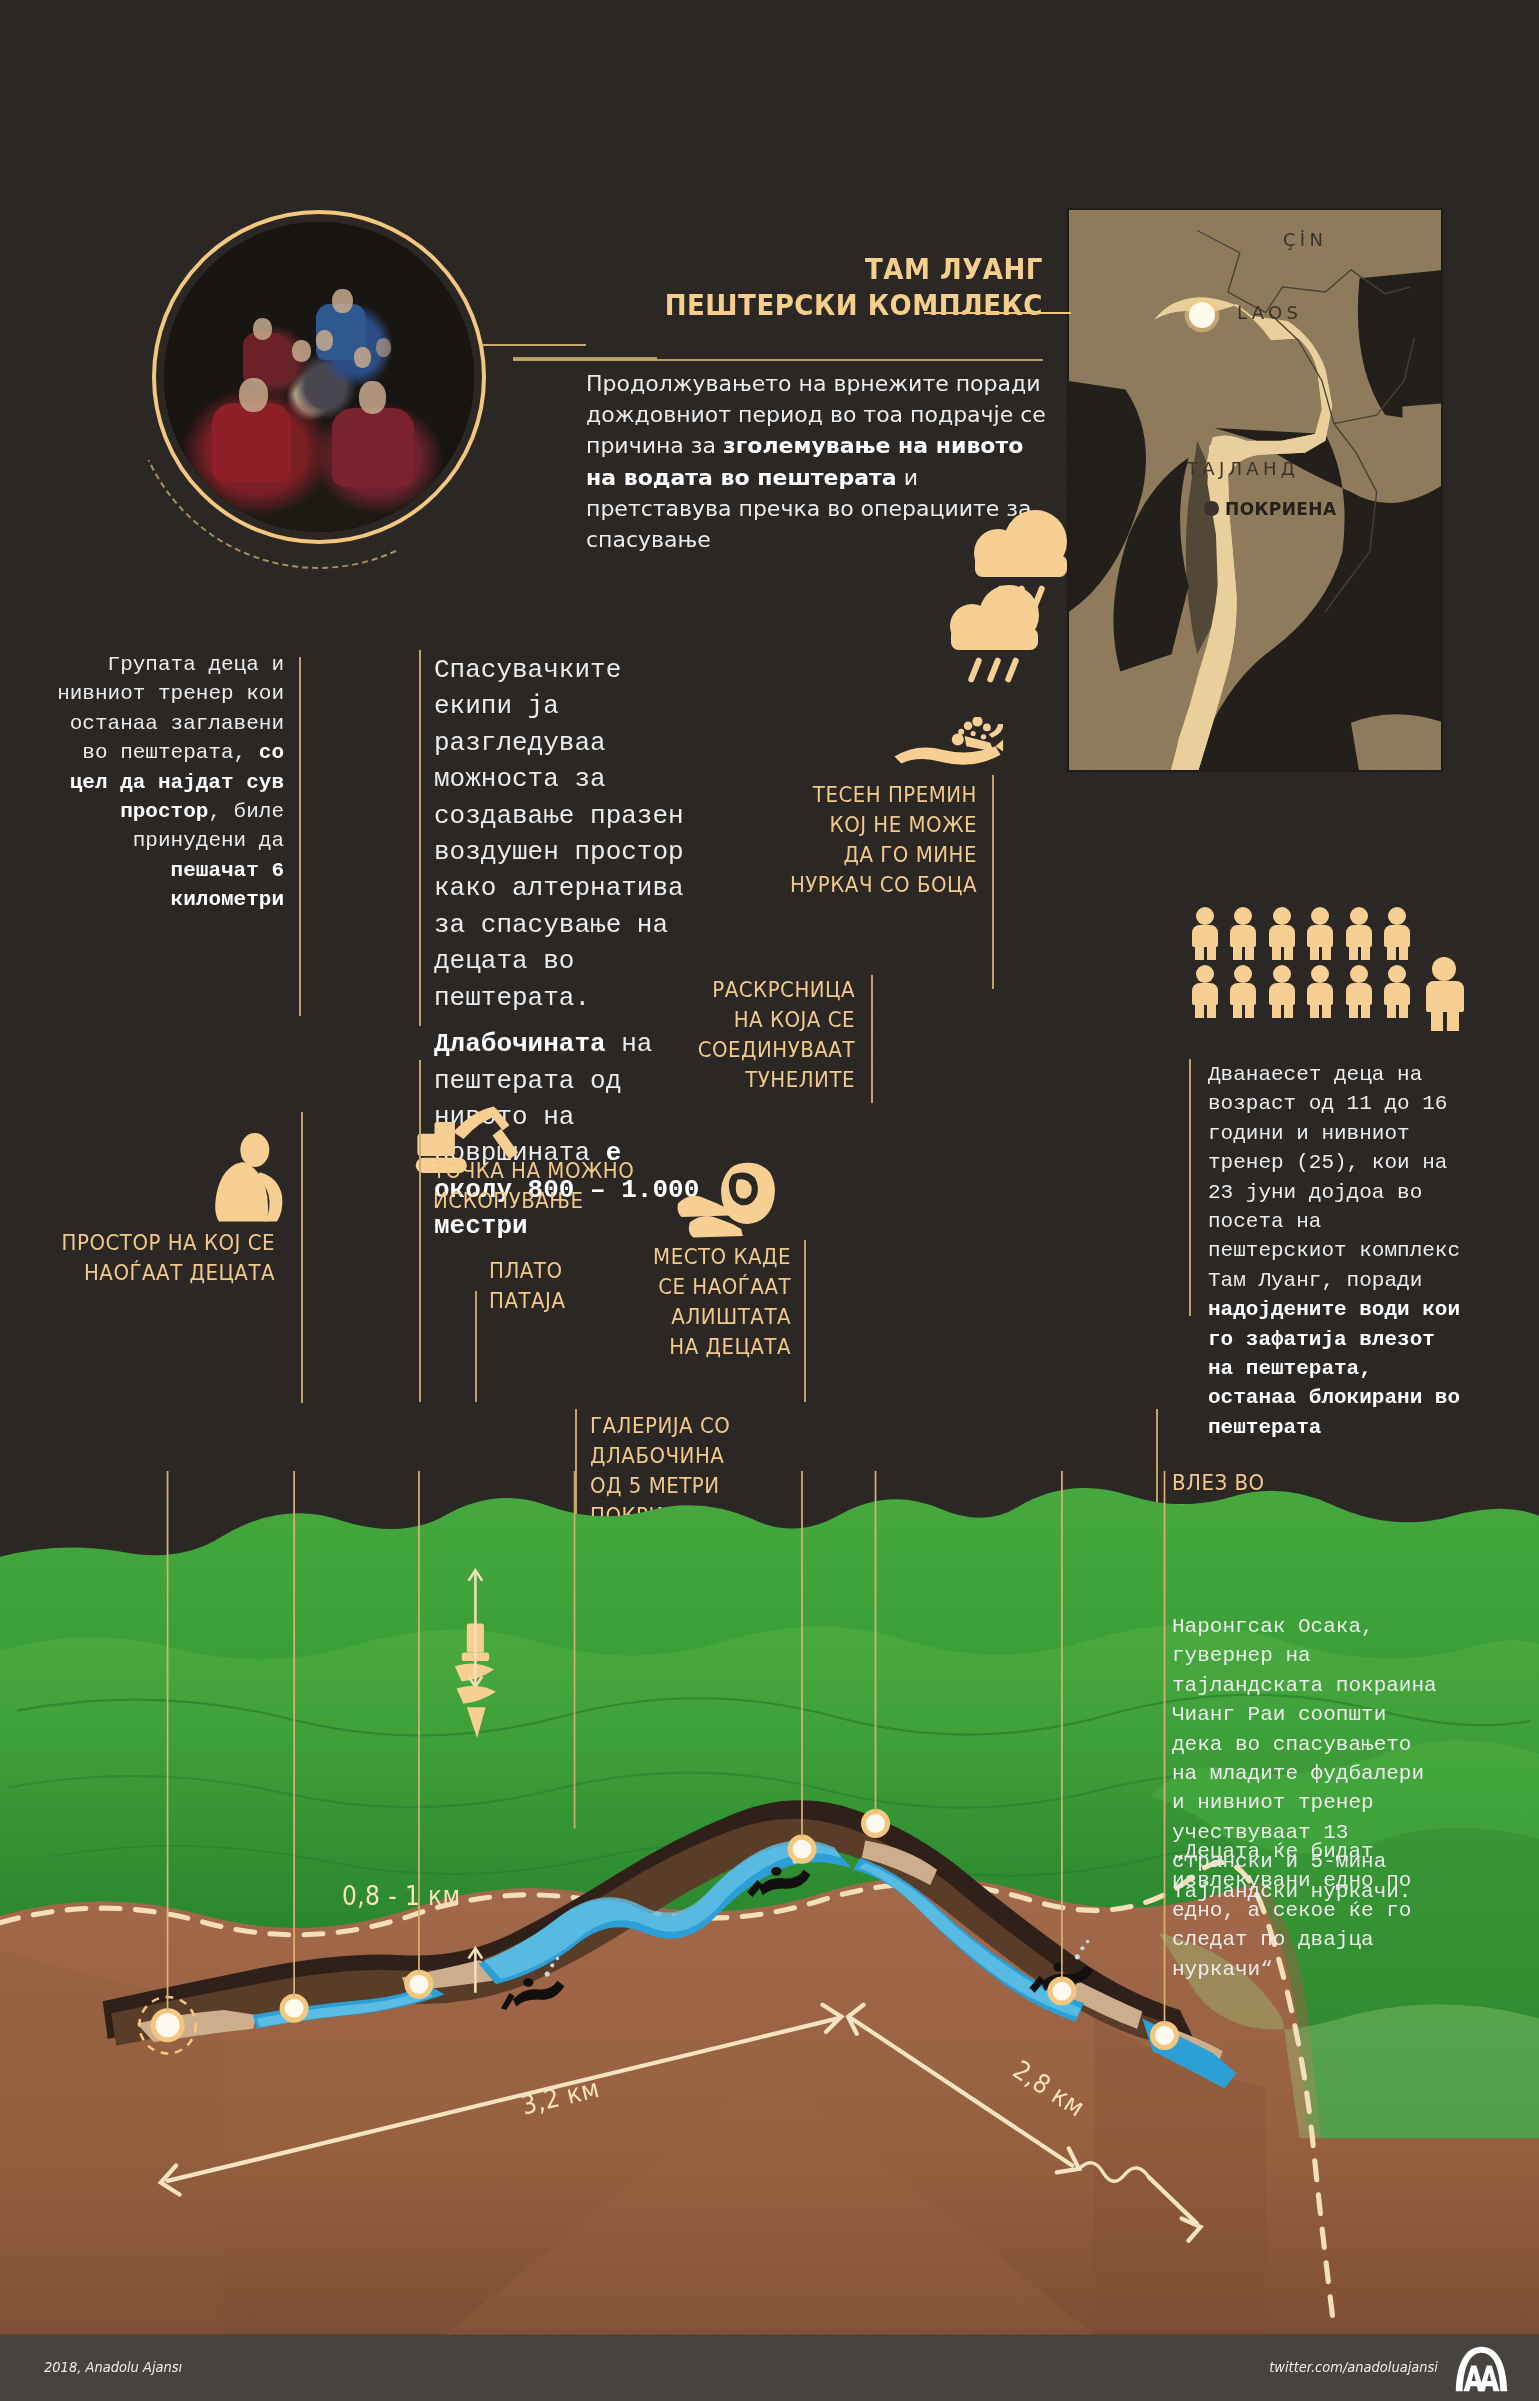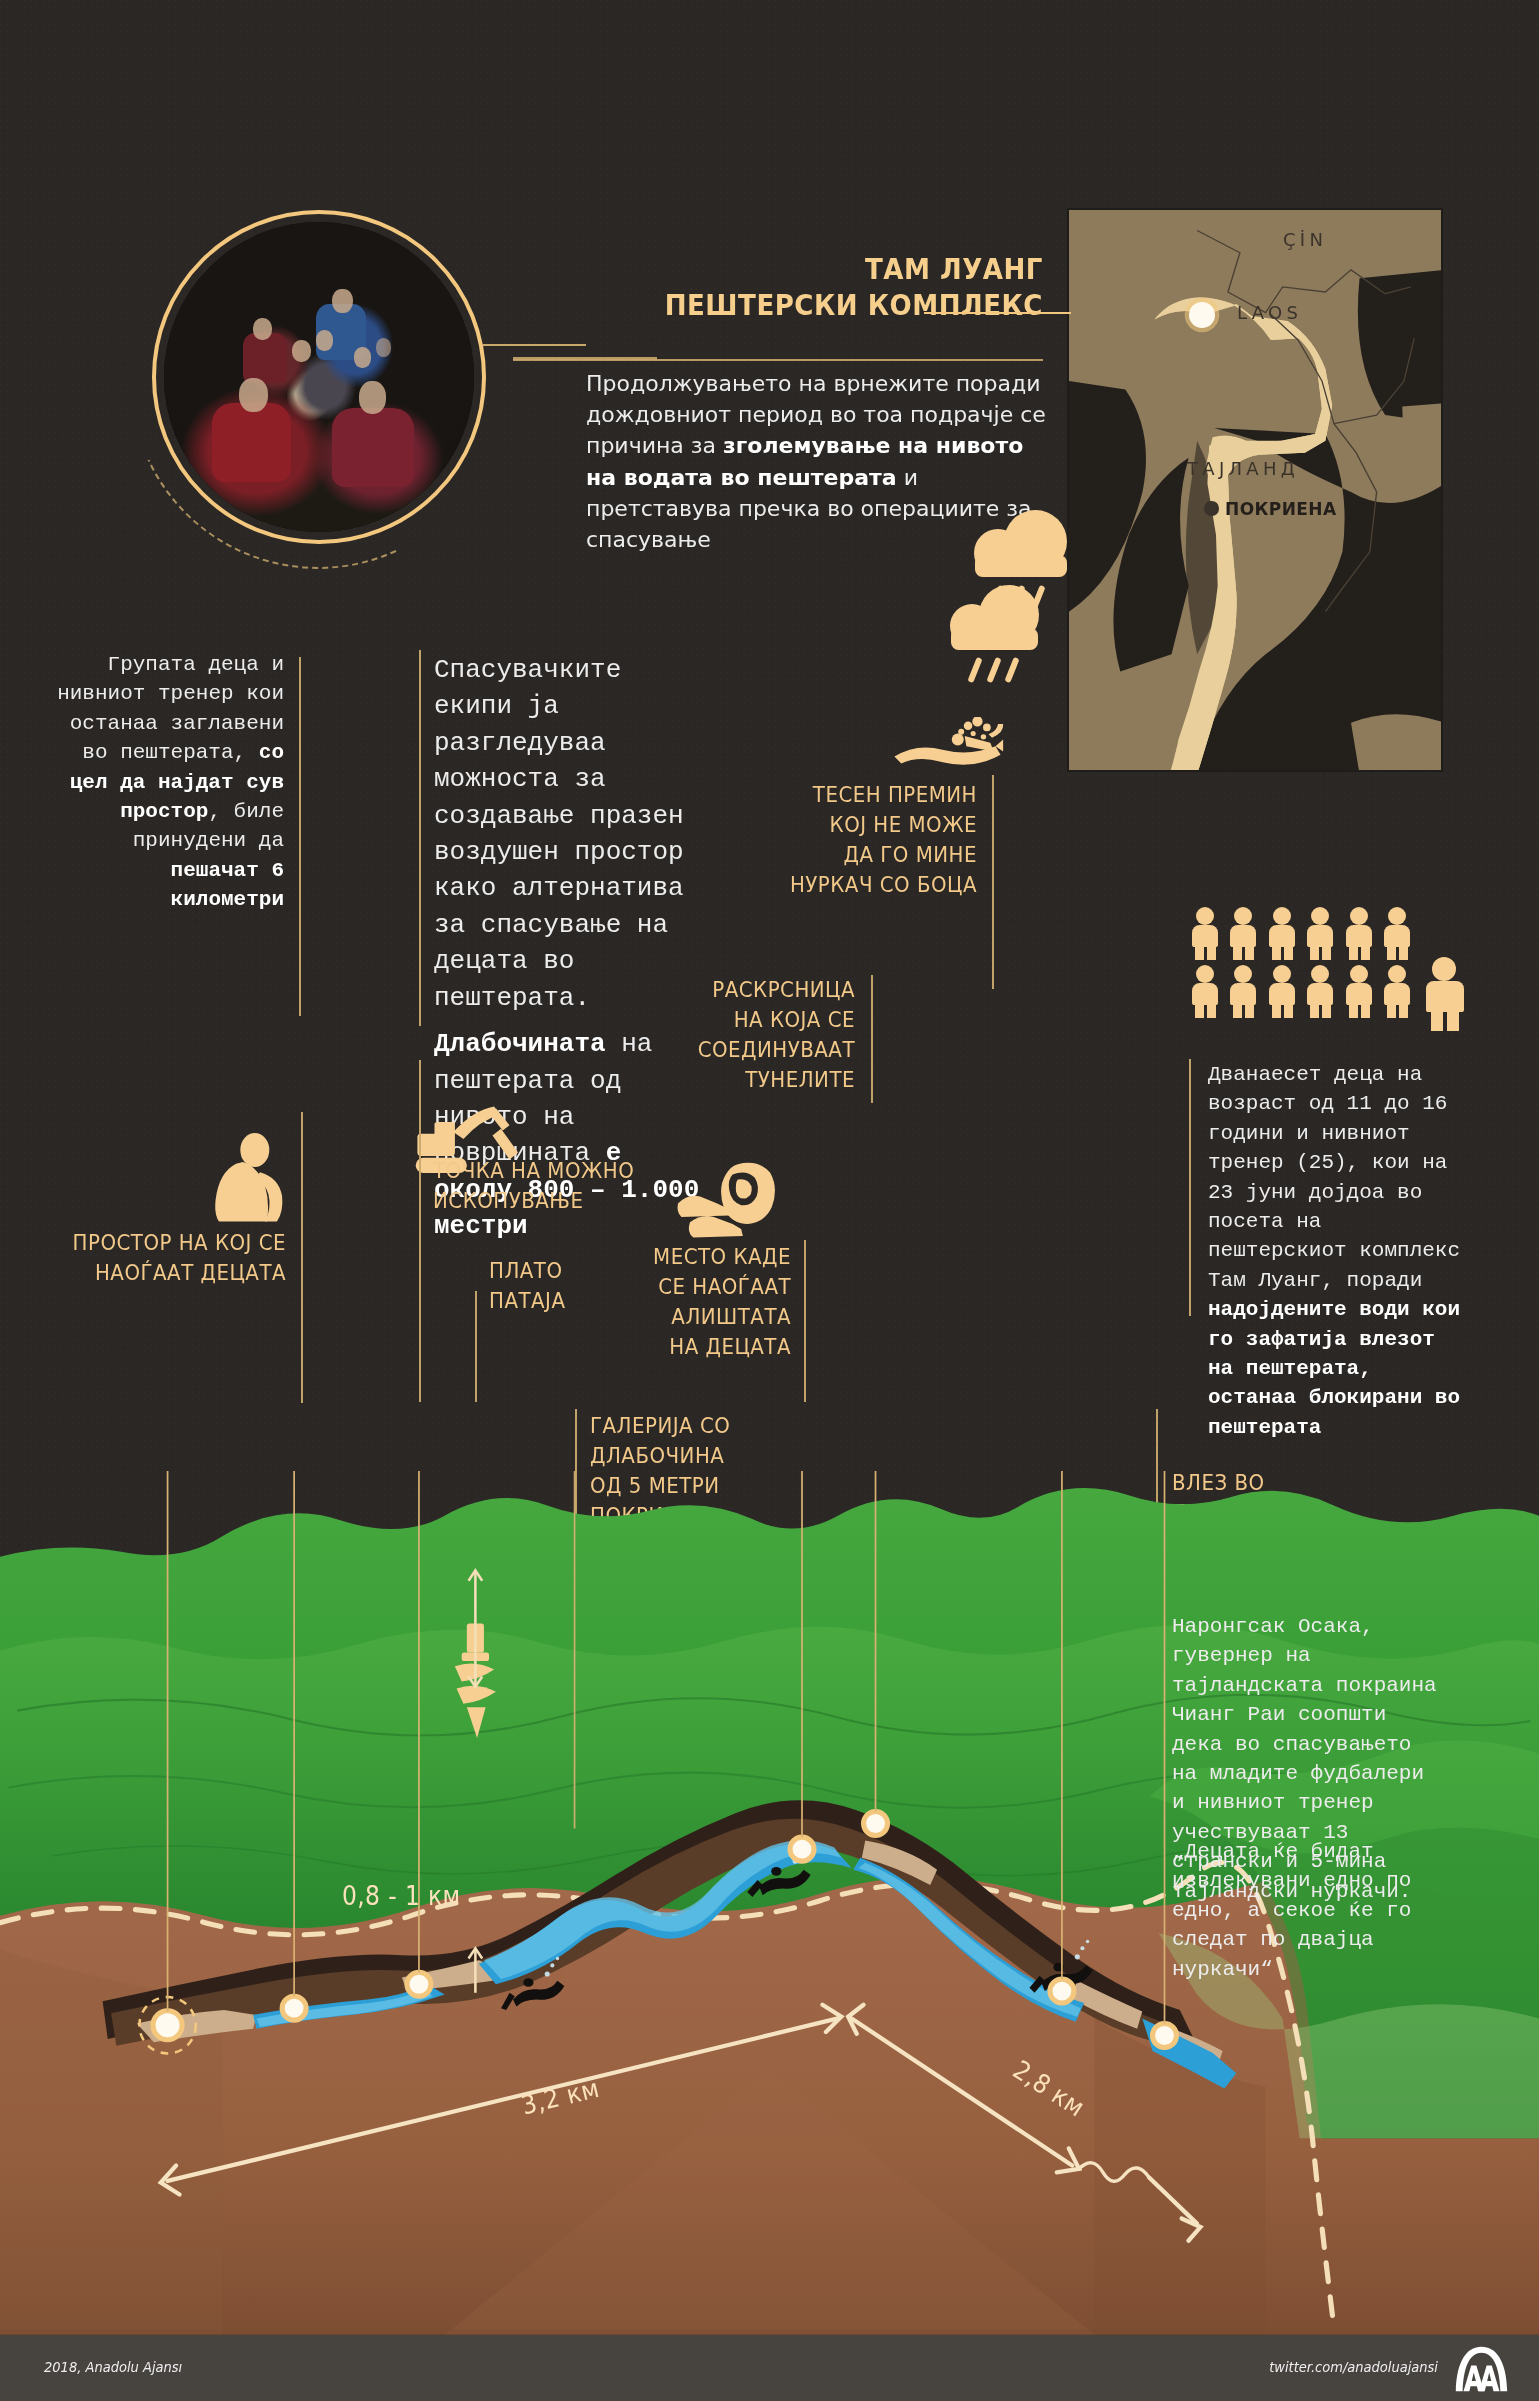--- a/index.html
+++ b/index.html
@@ -350,21 +350,21 @@
   <div class="body-txt" style="left:1208px;top:1060px;width:257px;font-size:21px;line-height:1.40;">
     <span>Дванаесет деца на возраст од 11 до 16 години и нивниот тренер (25), кои на 23 јуни дојдоа во посета на пештерскиот комплекс Там Луанг, поради </span><b>надојдените води кои го зафатија влезот на пештерата, останаа блокирани во пештерата</b>
   </div>
 
   <svg class="gicon" style="left:205px;top:1133px;width:86px;height:92px;" viewBox="0 0 100 108">
     <ellipse cx="58" cy="20" rx="17" ry="20"></ellipse>
     <path d="M36,36 Q16,46 12,78 Q10,96 16,104 L72,104 Q76,84 70,62 Q62,40 44,34 Z"></path>
     <path d="M64,46 Q86,52 90,74 Q92,92 84,104 L70,104 Q78,88 74,72 Q70,58 58,54 Z"></path>
   </svg>
   <div class="vline" style="left:301px;top:1112px;height:291px;"></div>
-  <div class="goldlbl" style="left:36px;top:1228px;width:250px;text-align:right;" id="lbl-children">
+  <div class="goldlbl" style="left:25px;top:1228px;width:250px;text-align:right;" id="lbl-children">
       <div>ПРОСТОР НА КОЈ СЕ</div>
       <div>НАОЃААТ ДЕЦАТА</div>
     </div>
 
   <svg class="gicon" style="left:414px;top:1103px;width:116px;height:77px;" viewBox="0 0 136 90">
     <rect x="4" y="36" width="44" height="26" rx="4"></rect>
     <rect x="24" y="22" width="24" height="18" rx="3"></rect>
     <rect x="2" y="64" width="60" height="18" rx="9"></rect>
     <circle cx="12" cy="73" r="7"></circle>
       <circle cx="52" cy="73" r="7"></circle>

